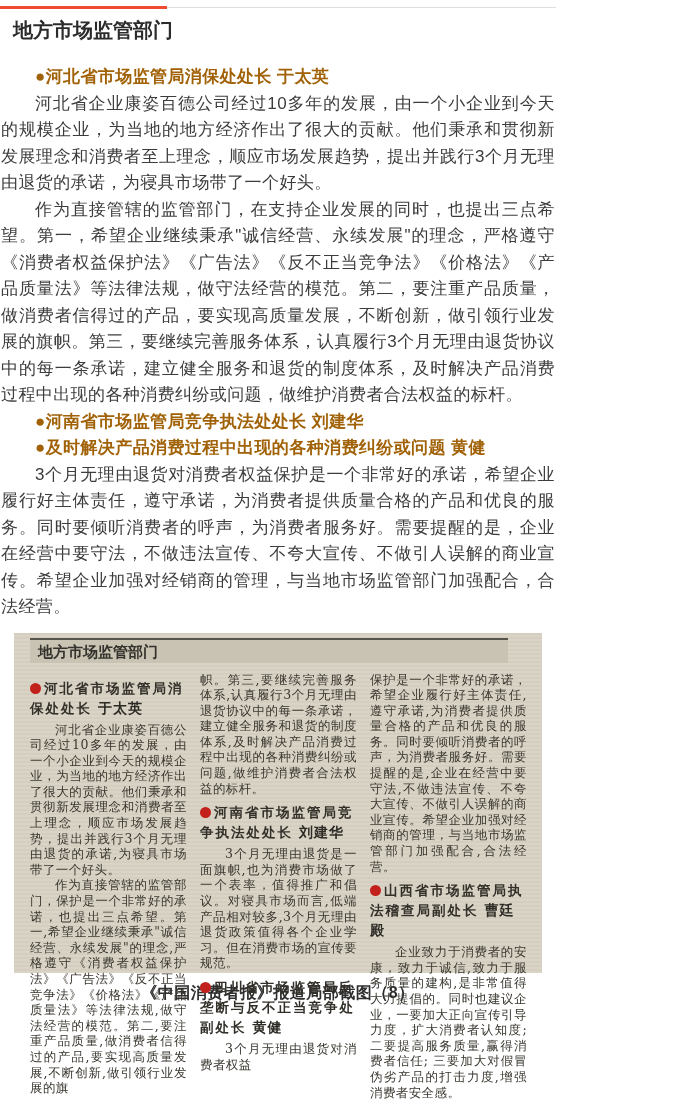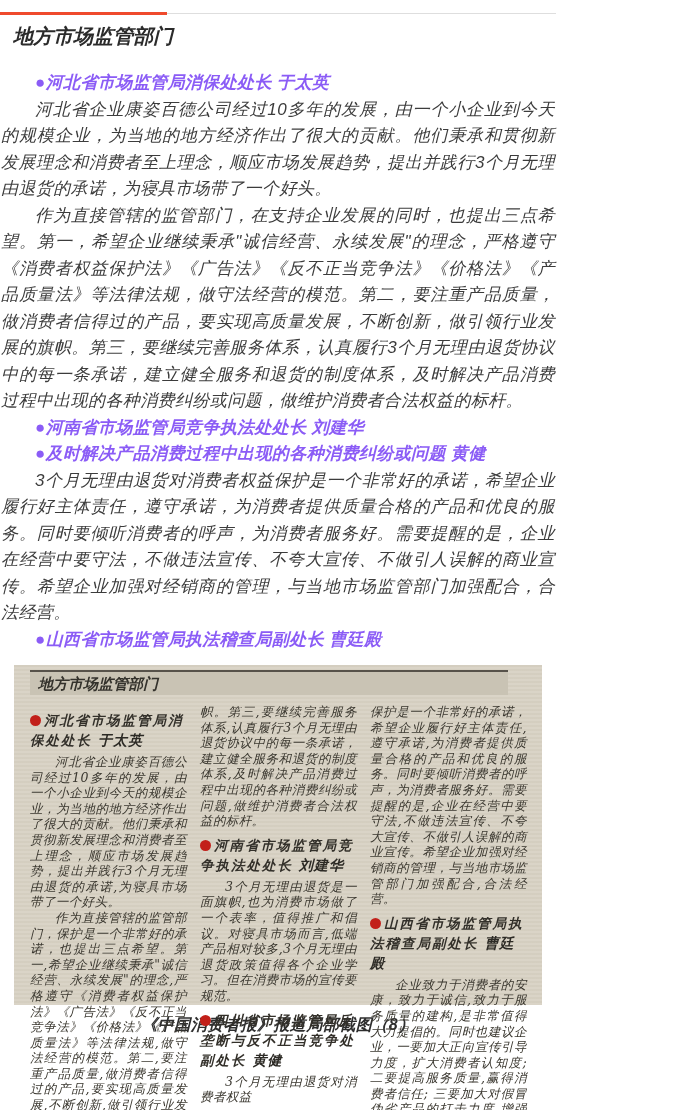--- a/index.html
+++ b/index.html
@@ -10,34 +10,34 @@
     --dot-red:#c2201a;
     --ink:#3c3c3c;
     --paper-ink:#3a372f;
   }
   *{box-sizing:border-box;}
   html,body{margin:0;padding:0;}
   body{
     width:700px;height:1110px;overflow:hidden;background:#ffffff;
     font-family:"Liberation Sans","DejaVu Sans",sans-serif;color:var(--ink);
   }
-  .page{width:556px;height:1110px;padding-top:12px;position:relative;font-style:italic;}
+  .page{width:556px;height:1110px;padding-top:6px;position:relative;}
   
   .rule{display:flex;align-items:center;height:3px;margin:0;}
   .rule-red{width:167px;height:3px;background:var(--accent);flex:0 0 auto;}
   .rule-gray{flex:1;height:1px;background:#dedede;}
   h1.page-title{
     margin:9px 0 22px 0;padding-left:13px;
     font-size:20px;line-height:24px;font-weight:bold;color:#2b2b2b;
   }
   
   .article{padding:0 1px;}
   .article p{margin:0;font-size:17px;line-height:26.5px;letter-spacing:0.4px;
     text-align:justify;text-justify:inter-ideograph;color:var(--ink);}
-  .article p.sec-head{font-weight:bold;color:#8b5cf6;text-indent:2em;}
+  .article p.sec-head{font-weight:bold;color:#a16207;text-indent:2em;}
   .article p.body-p{text-indent:2em;}
   
   .newspaper{
     margin:12px 14px 0 14px;height:340px;background:var(--paper-bg);
     padding:5px 15px 0 16px;position:relative;
     background-image:
       repeating-linear-gradient(0deg, rgba(255,255,255,0.05) 0 2px, rgba(120,110,90,0.04) 2px 4px);
   }
   .np-band{
     width:478px;height:25px;background:var(--band-bg);
@@ -81,21 +81,20 @@
 
   <h1 class="page-title">地方市场监管部门</h1>
 
   <div class="article">
       <p class="sec-head">●河北省市场监管局消保处处长 于太英</p>
       <p class="body-p">河北省企业康姿百德公司经过10多年的发展，由一个小企业到今天的规模企业，为当地的地方经济作出了很大的贡献。他们秉承和贯彻新发展理念和消费者至上理念，顺应市场发展趋势，提出并践行3个月无理由退货的承诺，为寝具市场带了一个好头。</p>
       <p class="body-p">作为直接管辖的监管部门，在支持企业发展的同时，也提出三点希望。第一，希望企业继续秉承"诚信经营、永续发展"的理念，严格遵守《消费者权益保护法》《广告法》《反不正当竞争法》《价格法》《产品质量法》等法律法规，做守法经营的模范。第二，要注重产品质量，做消费者信得过的产品，要实现高质量发展，不断创新，做引领行业发展的旗帜。第三，要继续完善服务体系，认真履行3个月无理由退货协议中的每一条承诺，建立健全服务和退货的制度体系，及时解决产品消费过程中出现的各种消费纠纷或问题，做维护消费者合法权益的标杆。</p>
       <p class="sec-head">●河南省市场监管局竞争执法处处长 刘建华</p>
       <p class="sec-head">●及时解决产品消费过程中出现的各种消费纠纷或问题 黄健</p>
       <p class="body-p">3个月无理由退货对消费者权益保护是一个非常好的承诺，希望企业履行好主体责任，遵守承诺，为消费者提供质量合格的产品和优良的服务。同时要倾听消费者的呼声，为消费者服务好。需要提醒的是，企业在经营中要守法，不做违法宣传、不夸大宣传、不做引人误解的商业宣传。希望企业加强对经销商的管理，与当地市场监管部门加强配合，合法经营。</p>
-      <p class="sec-head">●山西省市场监管局执法稽查局副处长 曹廷殿</p>
     </div>
 
   <div class="newspaper">
     <div class="np-band">地方市场监管部门</div>
     <div class="np-cols">
         <div class="np-col">
           <p class="np-head"><span class="np-dot"></span><span>河北省市场监管局消保处处长</span><span class="np-name">于太英</span></p>
           <p class="np-p indent">河北省企业康姿百德公司经过10多年的发展，由一个小企业到今天的规模企业，为当地的地方经济作出了很大的贡献。他们秉承和贯彻新发展理念和消费者至上理念，顺应市场发展趋势，提出并践行3个月无理由退货的承诺,为寝具市场带了一个好头。</p>
           <p class="np-p indent">作为直接管辖的监管部门，保护是一个非常好的承诺，也提出三点希望。第一,希望企业继续秉承"诚信经营、永续发展"的理念,严格遵守《消费者权益保护法》《广告法》《反不正当竞争法》《价格法》《产品质量法》等法律法规,做守法经营的模范。第二,要注重产品质量,做消费者信得过的产品,要实现高质量发展,不断创新,做引领行业发展的旗</p>
         </div>

